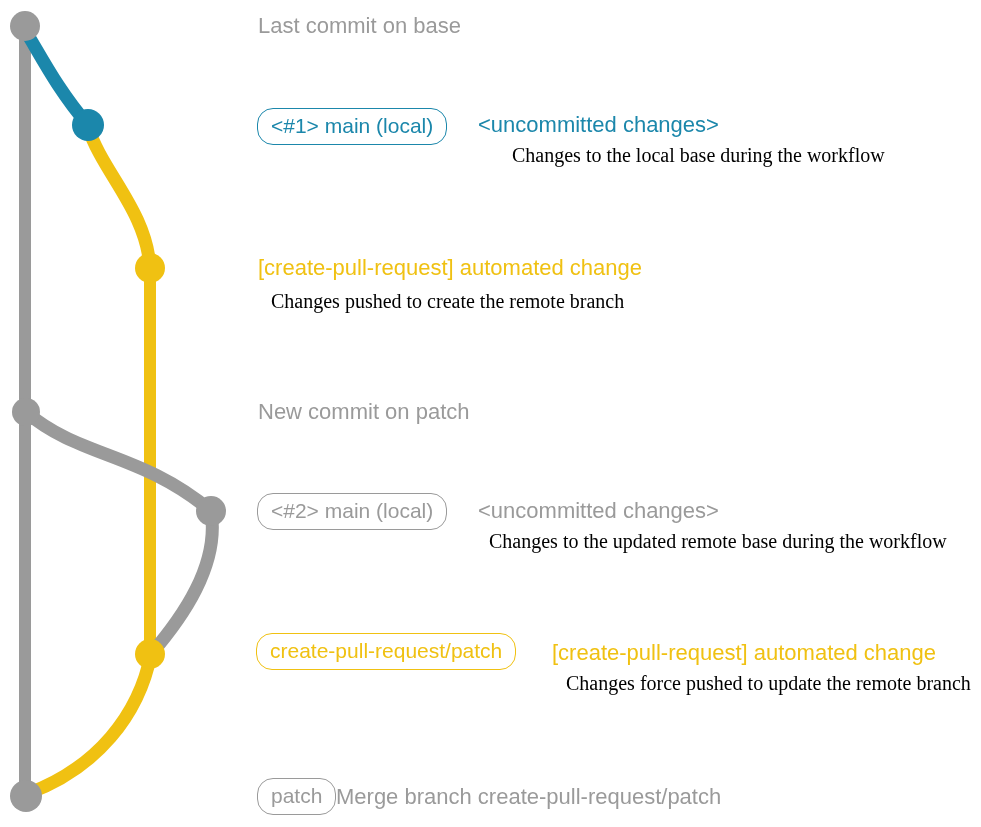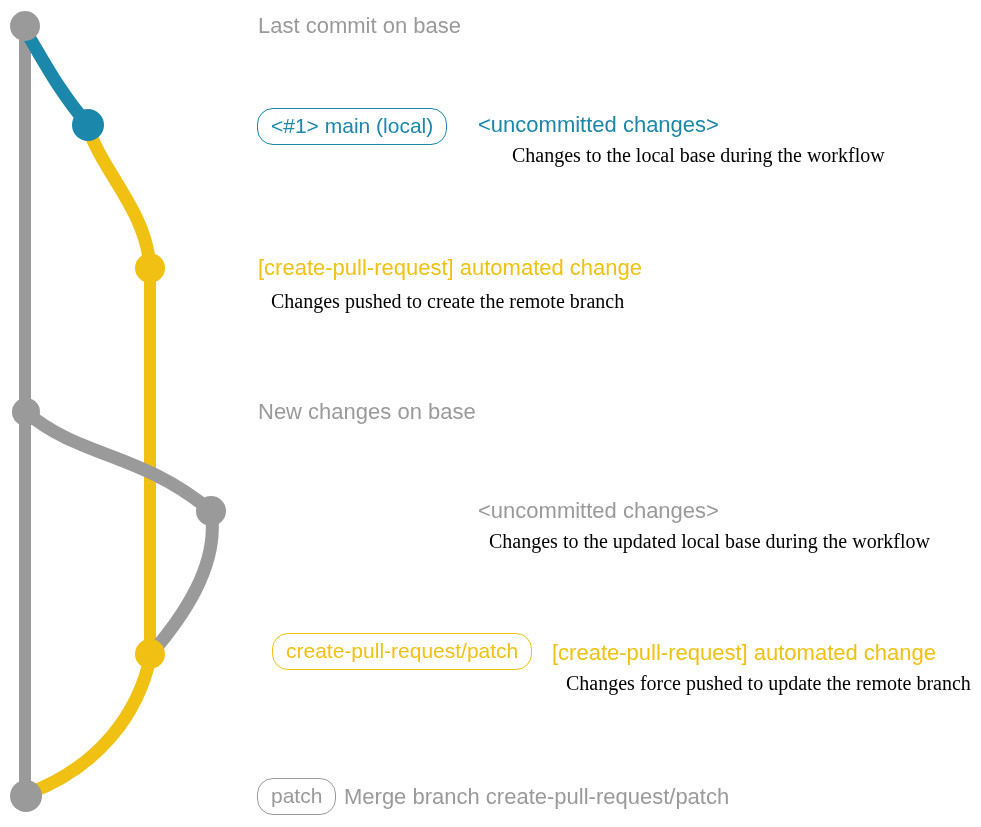--- a/index.html
+++ b/index.html
@@ -63,25 +63,25 @@
   #a1  { left: 258px; top: 13px;  }
   #a2  { left: 257px; top: 108px; }
   #a3  { left: 478px; top: 112px; }
   #a4  { left: 489px; top: 144px; margin-left: 23px; }
   #a5  { left: 258px; top: 255px; }
   #a6  { left: 271px; top: 290px; }
   #a7  { left: 258px; top: 399px; }
   #a8  { left: 257px; top: 493px; }
   #a9  { left: 478px; top: 498px; }
   #a10 { left: 489px; top: 530px; }
-  #a11 { left: 272px; top: 633px; }
+  #a11 { left: 256px; top: 633px; }
   #a12 { left: 552px; top: 640px; }
   #a13 { left: 566px; top: 672px; }
   #a14 { left: 257px; top: 778px; }
-  #a15 { left: 344px; top: 784px; text-align: center; }
+  #a15 { left: 336px; top: 784px; text-align: center; }
 </style>
 </head>
 <body>
 
 <div class="stage">
 
   <svg class="graph" width="240" height="827" viewBox="0 0 240 827">
 
     <path class="s gray w12" d="M25,27 L25,796"></path>
 
@@ -110,24 +110,27 @@
 
   <div id="a2" class="ann">
     <span class="badge blue">&lt;#1&gt; main (local)</span>
   </div>
   <div id="a3" class="ann heading blue">&lt;uncommitted changes&gt;</div>
   <div id="a4" class="ann desc">Changes to the local base during the workflow</div>
 
   <div id="a5" class="ann heading yellow">[create-pull-request] automated change</div>
   <div id="a6" class="ann desc">Changes pushed to create the remote branch</div>
 
-  <div id="a7" class="ann label">New changes on base</div>
+  <div id="a7" class="ann label">New commit on patch</div>
 
+  <div id="a8" class="ann">
+    <span class="badge gray">&lt;#2&gt; main (local)</span>
+  </div>
   <div id="a9" class="ann heading gray">&lt;uncommitted changes&gt;</div>
-  <div id="a10" class="ann desc">Changes to the updated local base during the workflow</div>
+  <div id="a10" class="ann desc">Changes to the updated remote base during the workflow</div>
 
   <div id="a11" class="ann">
     <span class="badge yellow">create-pull-request/patch</span>
   </div>
   <div id="a12" class="ann heading yellow">[create-pull-request] automated change</div>
   <div id="a13" class="ann desc">Changes force pushed to update the remote branch</div>
 
   <div id="a14" class="ann">
     <span class="badge gray">patch</span>
   </div>

